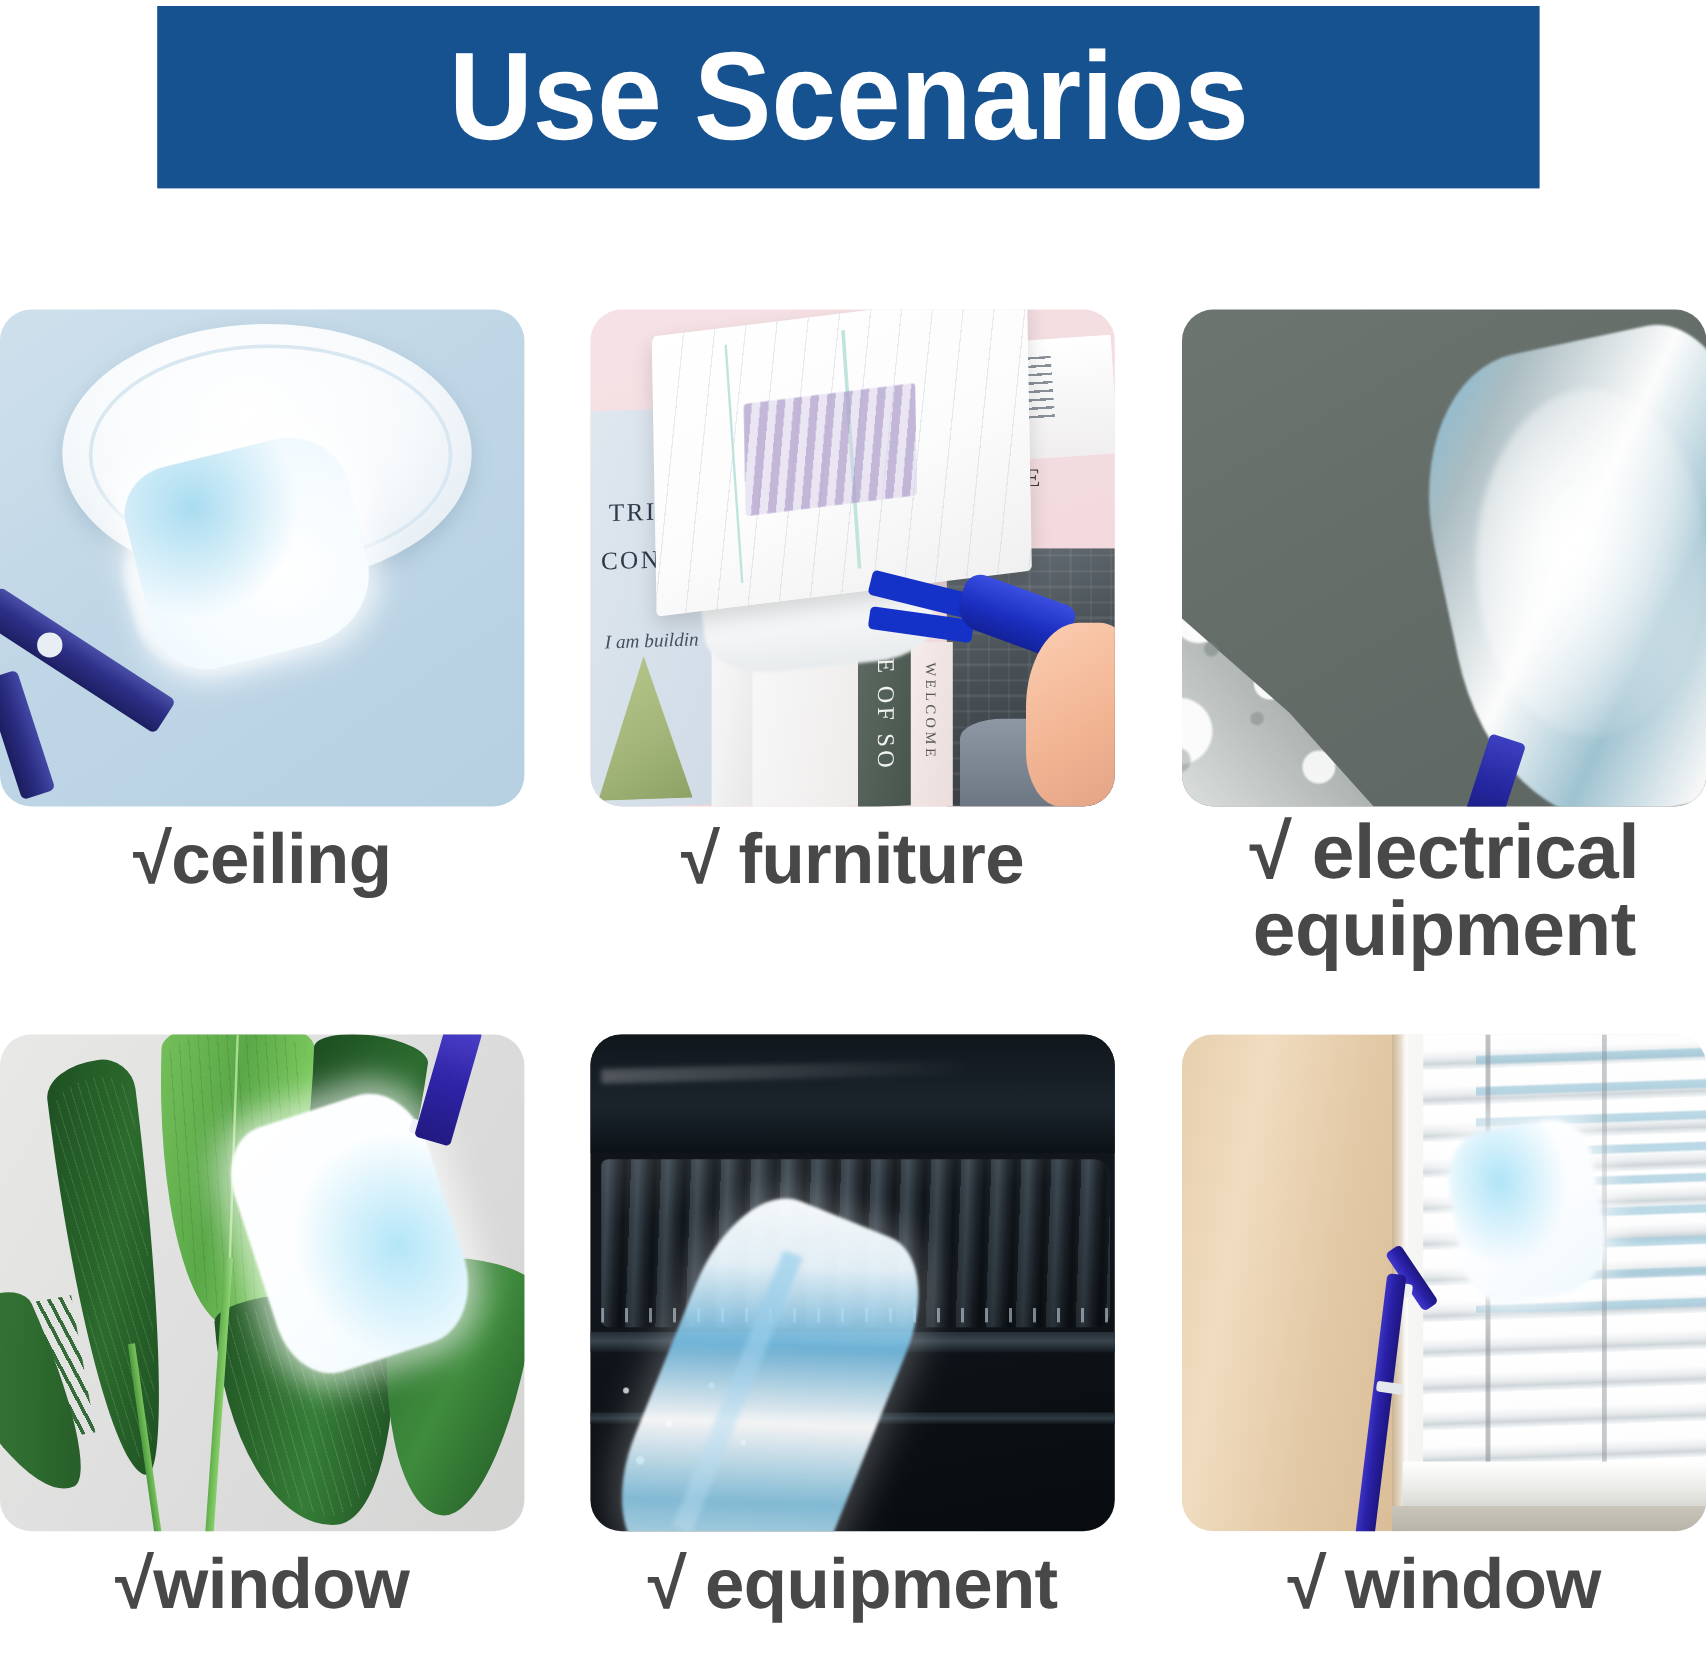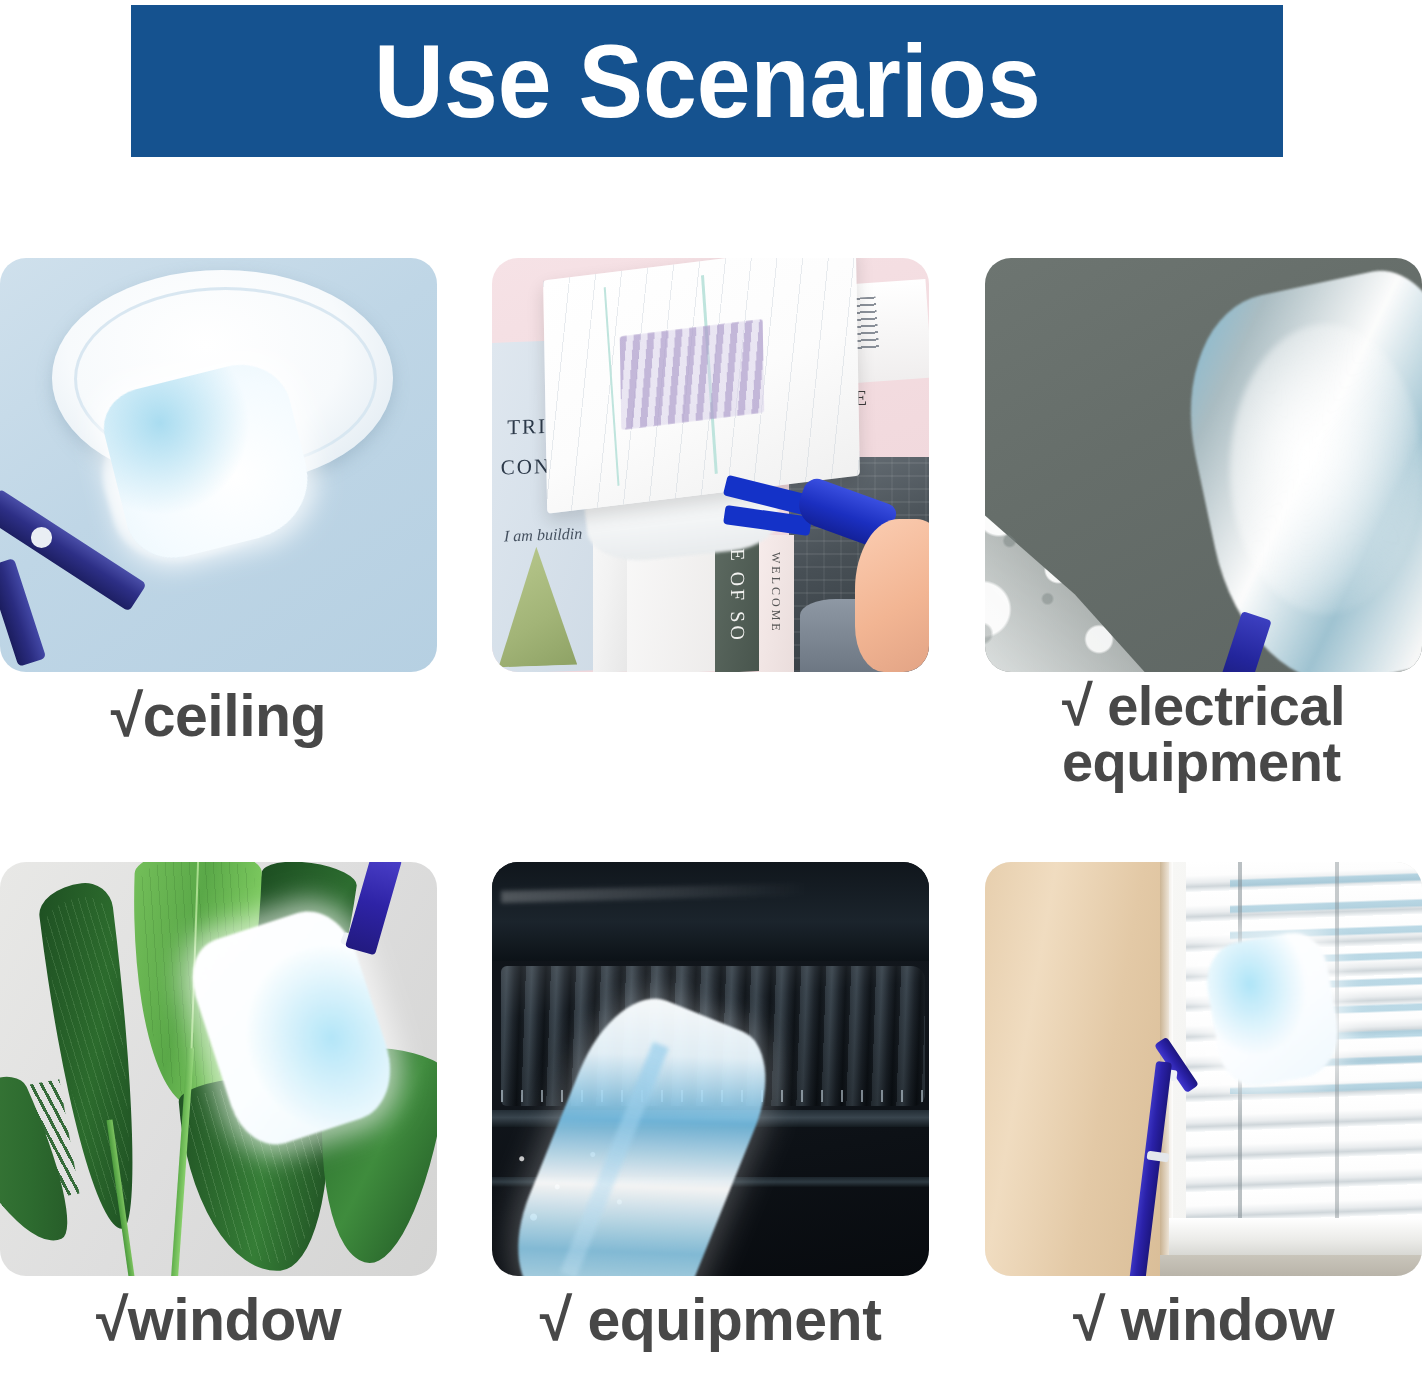--- a/index.html
+++ b/index.html
@@ -76,26 +76,27 @@
     align-items: flex-start;
     justify-content: center;
     padding-top: 14px;
     box-sizing: border-box;
   }
   .caption-text {
     color: #484848;
     font-size: 59px;
     font-weight: bold;
     line-height: 1.02;
+    text-align: center;
     letter-spacing: -0.5px;
     font-family: "Liberation Sans", sans-serif;
     white-space: pre-line;
   }
   .caption-wrap {
-    font-size: 56px;
+    font-size: 64px;
     line-height: 1.0;
   }
   .caption.small-top { padding-top: 6px; }
 
   
   .p1 { background: linear-gradient(145deg,#cfe0ec 0%,#bfd6e6 45%,#b6d0e2 100%); }
   .p1 .dome {
     position: absolute;
     left: 12%; top: 3%;
     width: 78%; height: 52%;
@@ -727,20 +728,23 @@
       <div class="duster"></div>
       <div class="duster-hi"></div>
       <div class="handle"></div>
     </div>
   </div>
 
   <div class="cell-cap1 caption">
     <div class="caption-text">√ceiling</div>
   </div>
 
+  <div class="cell-cap2 caption">
+    <div class="caption-text">√ furniture</div>
+  </div>
 
   <div class="cell-cap3 caption small-top">
     <div class="caption-text caption-wrap">√ electrical
 equipment</div>
   </div>
 
   <div class="cell-r2c1">
     <div class="photo p4">
       <div class="palm"></div>
       <div class="leaf l2">

